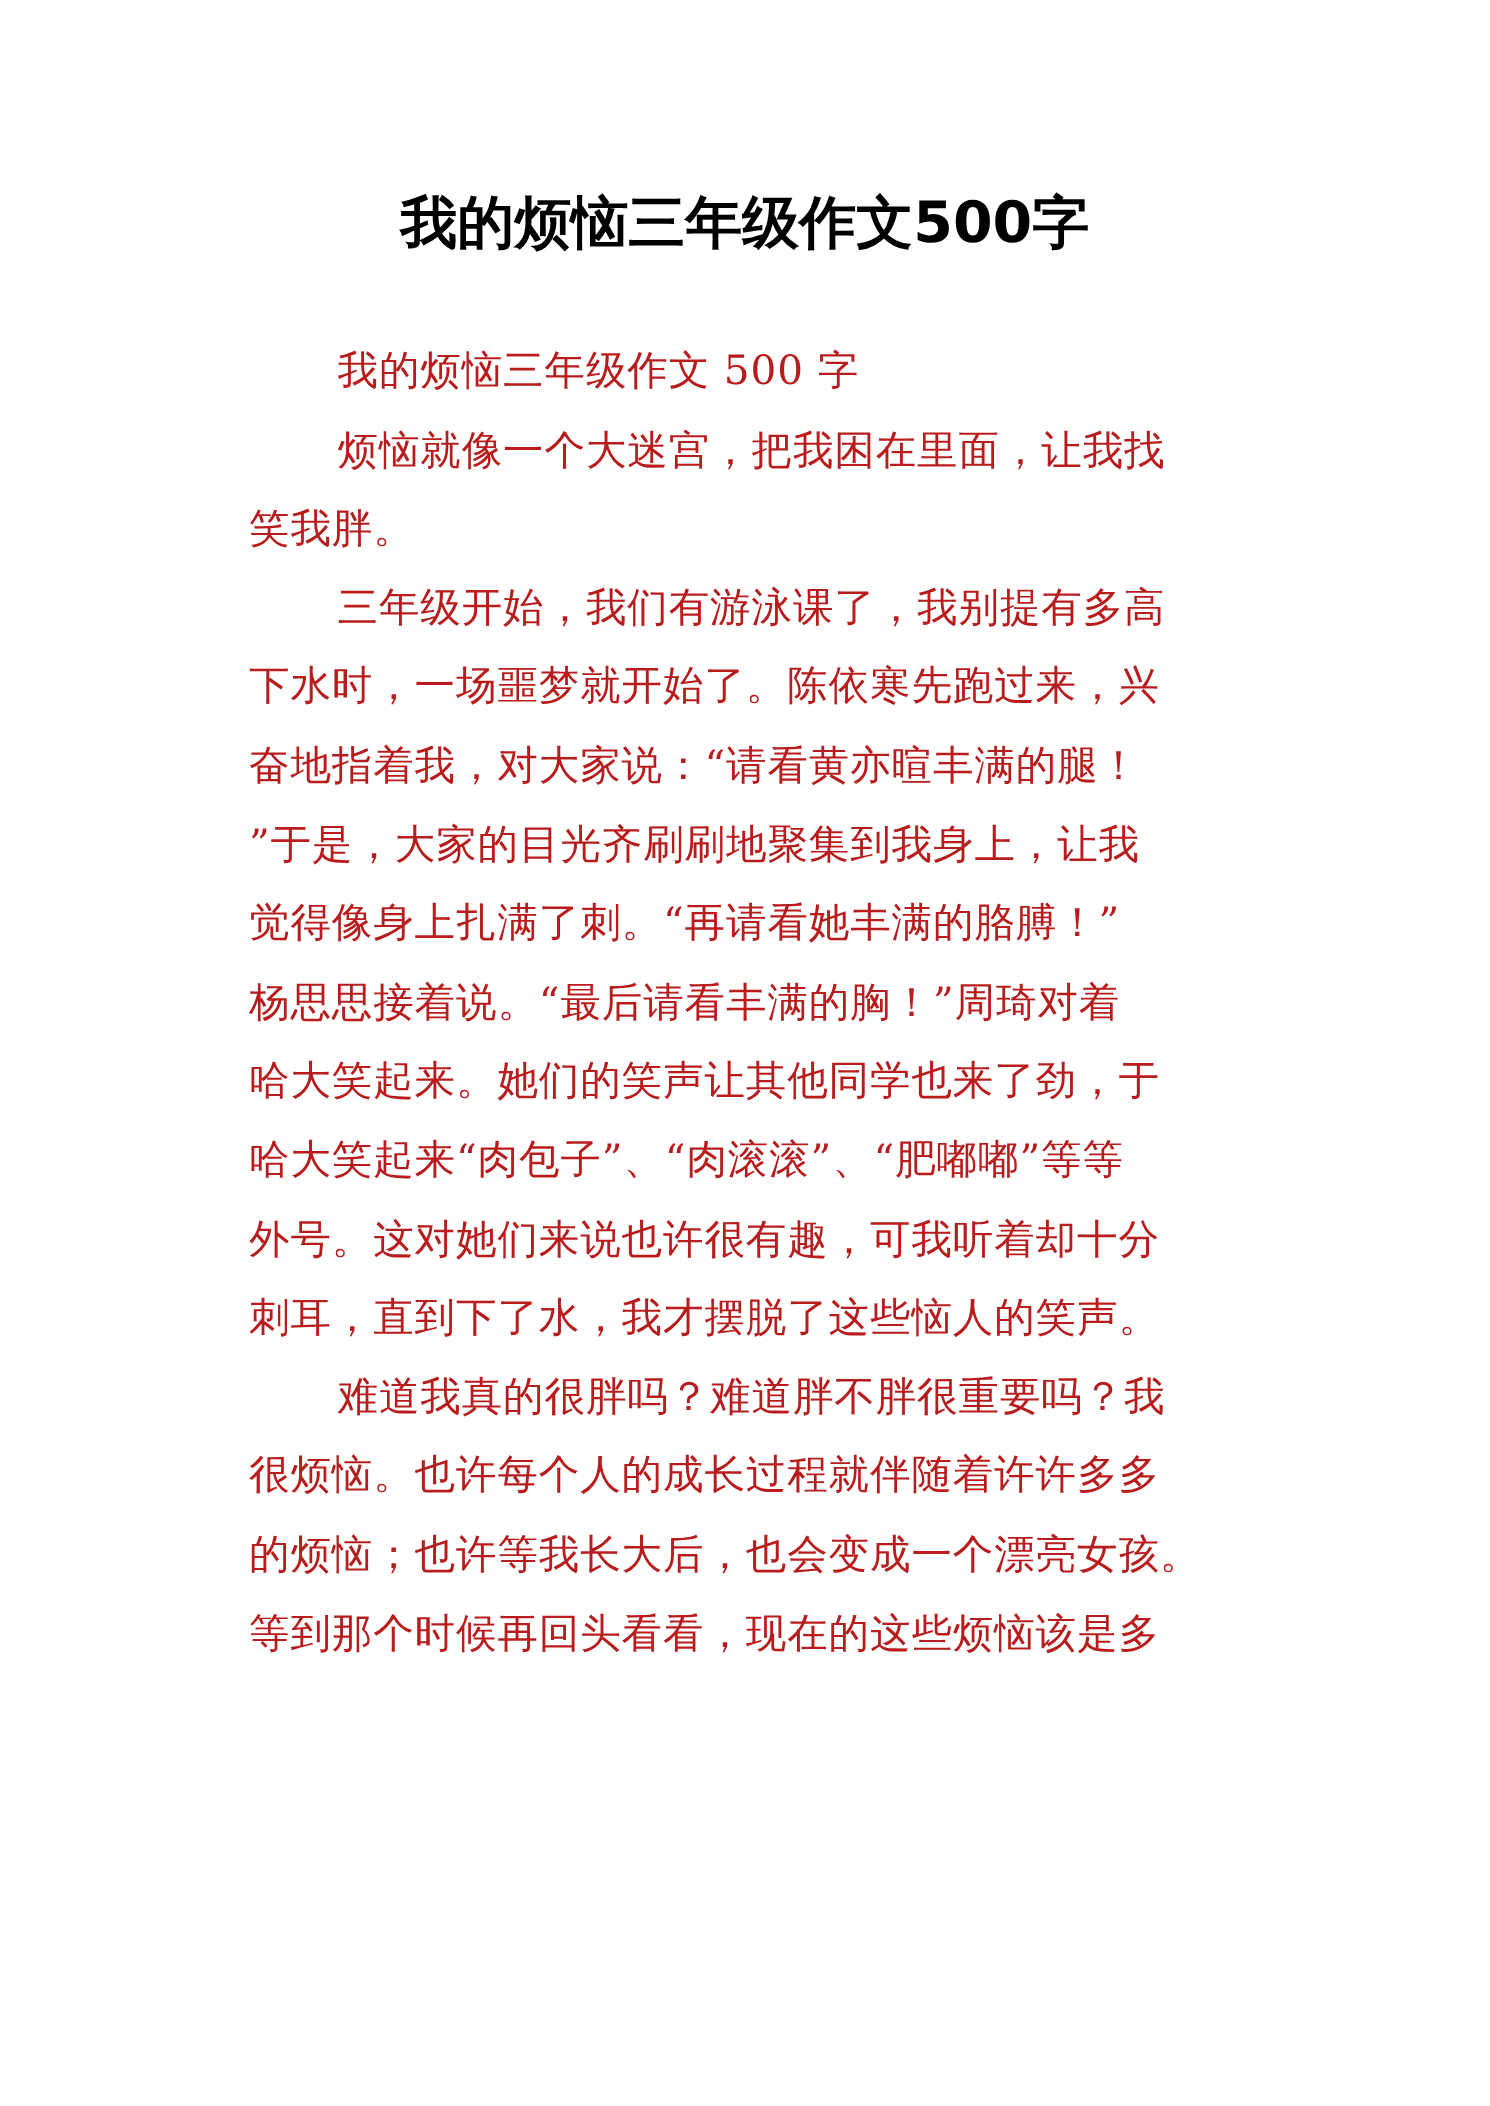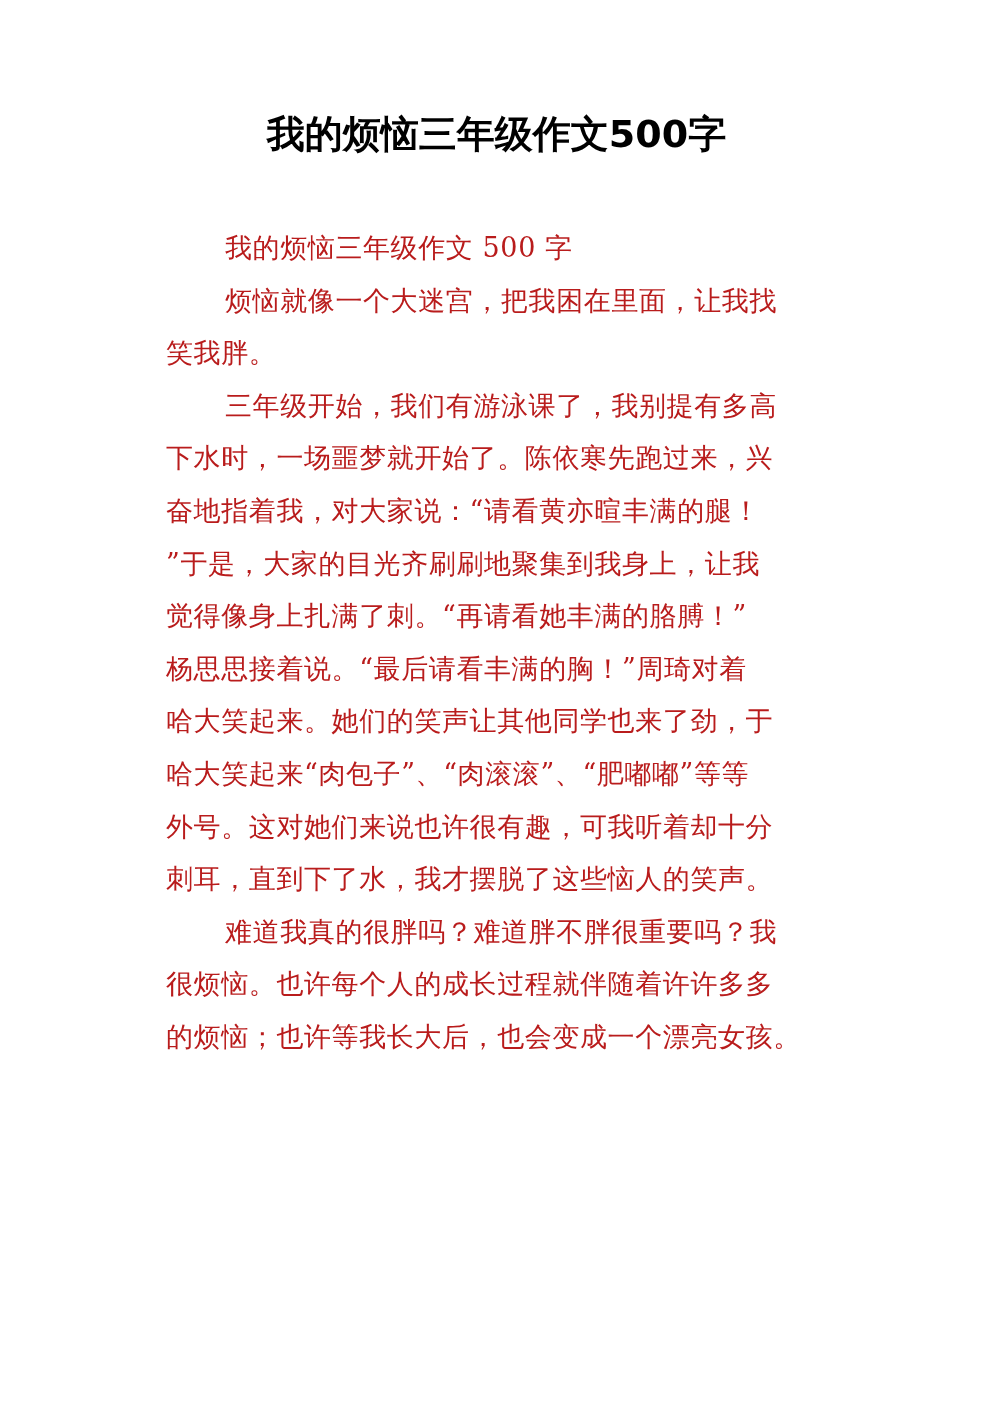--- a/index.html
+++ b/index.html
@@ -16,21 +16,21 @@
     }
     .page {
       position: absolute;
       left: 0; top: 0;
       width: 993px;
       height: 1404px;
       background: #ffffff;
     }
     .doc-title {
       position: absolute;
-      top: 108px;
+      top: 122px;
       left: 0;
       width: 993px;
       text-align: center;
       font-family: "DejaVu Sans", "Liberation Sans", sans-serif;
       font-weight: bold;
       font-size: 38px;
       line-height: 52px;
       color: #000000;
       letter-spacing: 0px;
     }
@@ -69,14 +69,15 @@
     <div class="line">”于是，大家的目光齐刷刷地聚集到我身上，让我</div>
     <div class="line">觉得像身上扎满了刺。“再请看她丰满的胳膊！”</div>
     <div class="line">杨思思接着说。“最后请看丰满的胸！”周琦对着</div>
     <div class="line">哈大笑起来。她们的笑声让其他同学也来了劲，于</div>
     <div class="line">哈大笑起来“肉包子”、“肉滚滚”、“肥嘟嘟”等等</div>
     <div class="line">外号。这对她们来说也许很有趣，可我听着却十分</div>
     <div class="line">刺耳，直到下了水，我才摆脱了这些恼人的笑声。</div>
     <div class="line indent">难道我真的很胖吗？难道胖不胖很重要吗？我</div>
     <div class="line">很烦恼。也许每个人的成长过程就伴随着许许多多</div>
     <div class="line">的烦恼；也许等我长大后，也会变成一个漂亮女孩。</div>
+    <div class="line">等到那个时候再回头看看，现在的这些烦恼该是多</div>
   </div>
 </div>
 
 </body></html>

